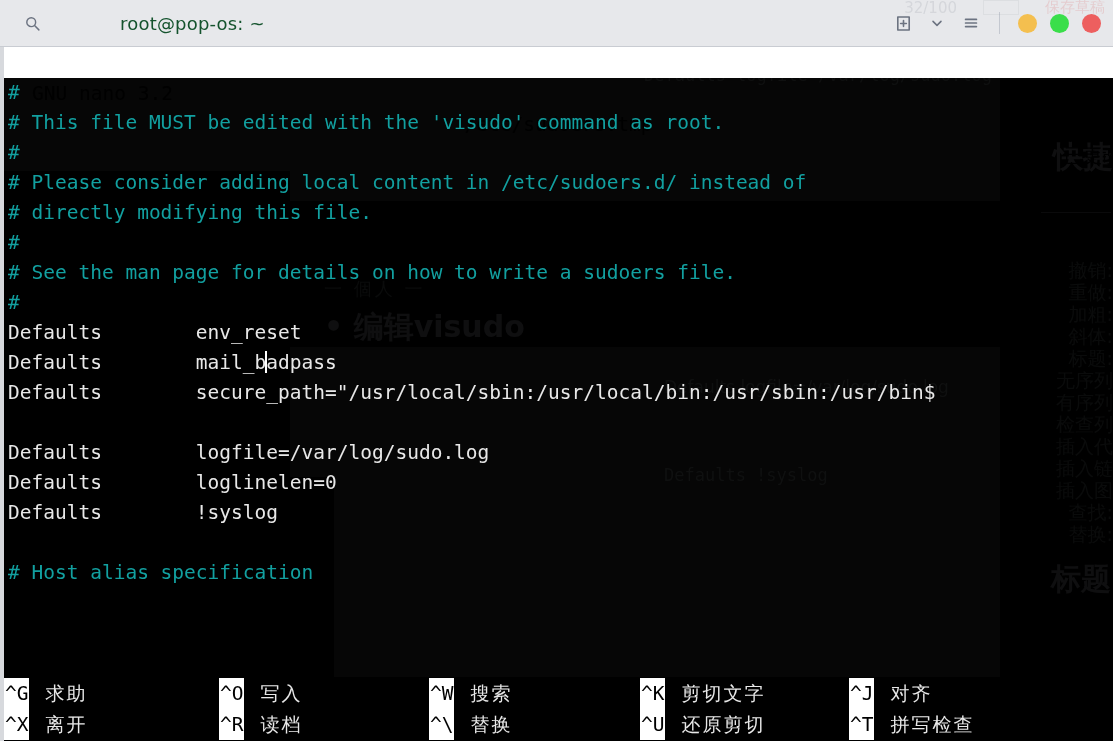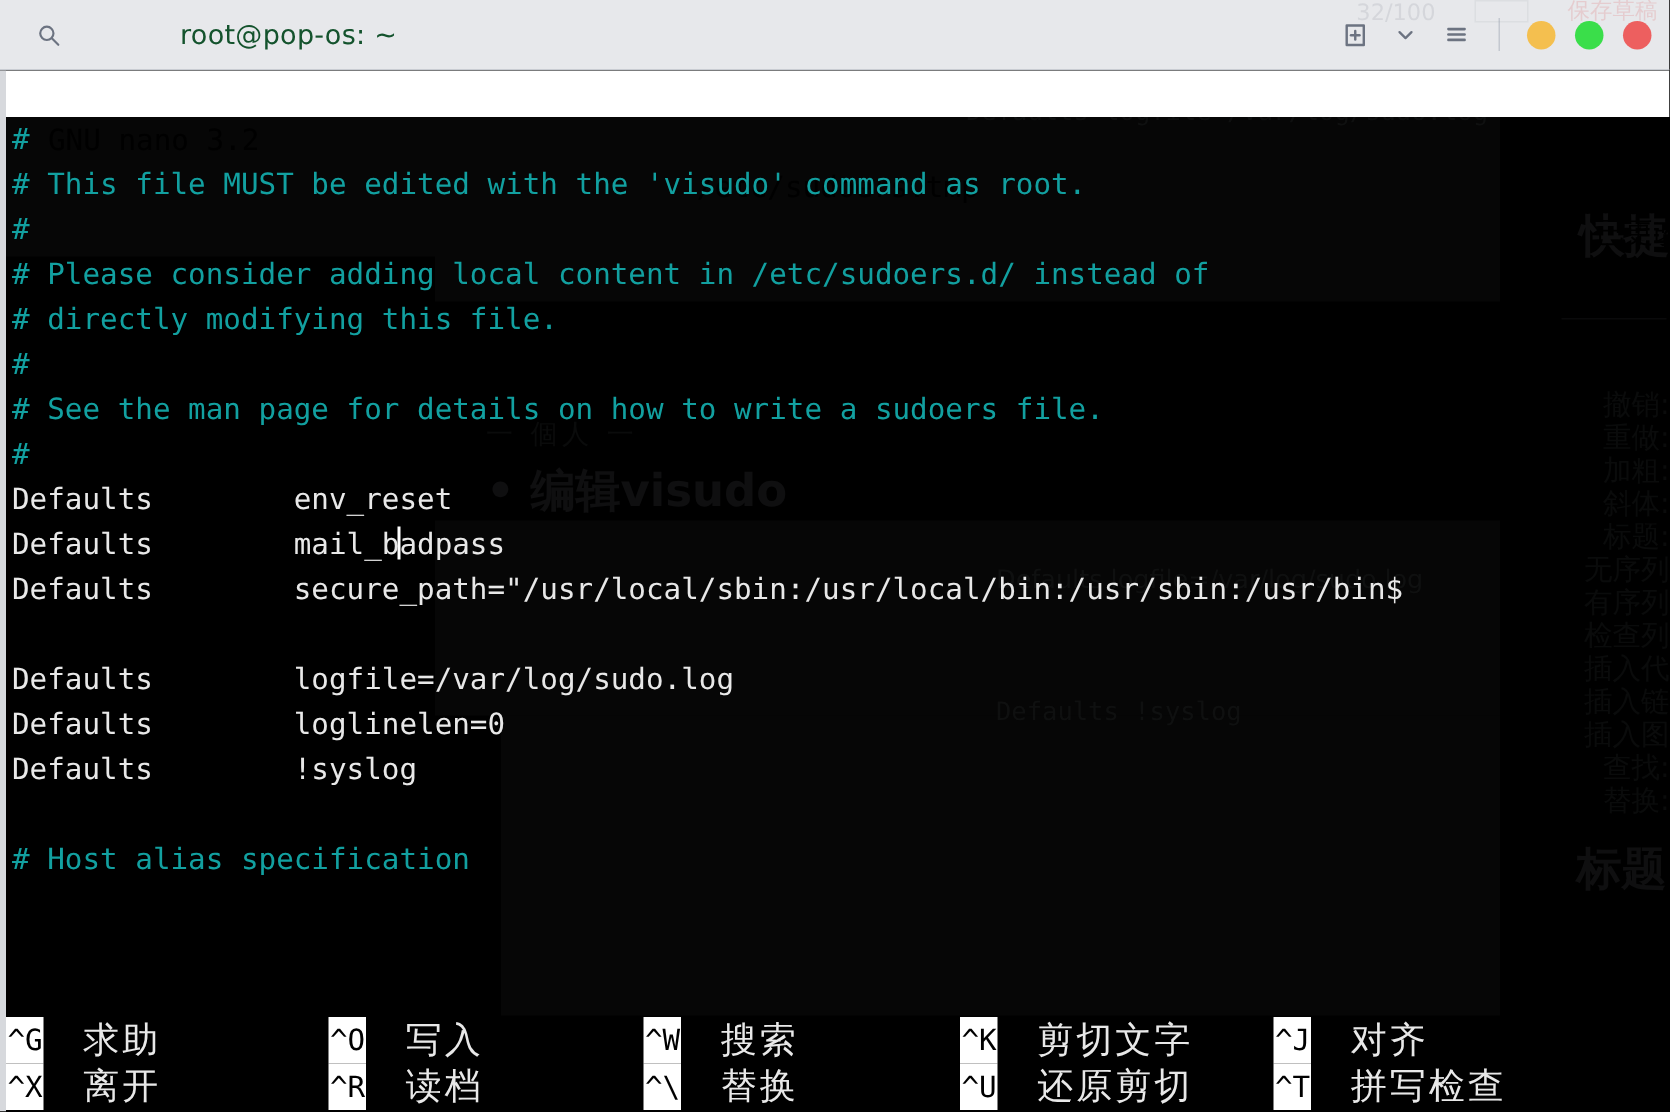--- a/index.html
+++ b/index.html
@@ -187,24 +187,24 @@
     white-space: pre;
   }
   .sc-key {
     background: #ffffff;
     color: #000000;
     padding: 0 1px;
     font-family: "DejaVu Sans Mono", "Liberation Mono", monospace;
   }
   .sc-label {
     color: #e8e8e8;
-    margin-left: 26px;
+    margin-left: 16px;
     font-family: "DejaVu Sans", "Liberation Sans", sans-serif;
     letter-spacing: 2px;
-    font-size: 24px;
+    font-size: 19px;
   }
 
   
   .ghost-layer {
     position: absolute;
     left: 0; top: 0;
     width: 1113px;
     height: 741px;
     pointer-events: none;
     z-index: 1;

